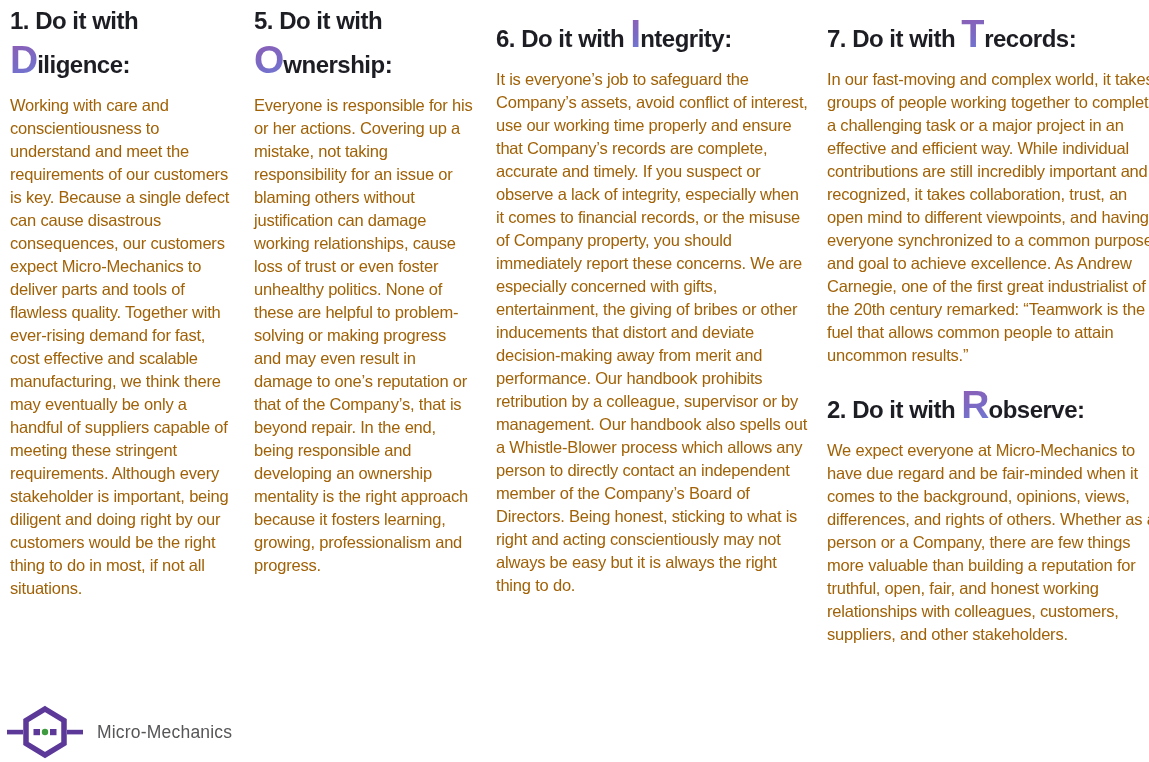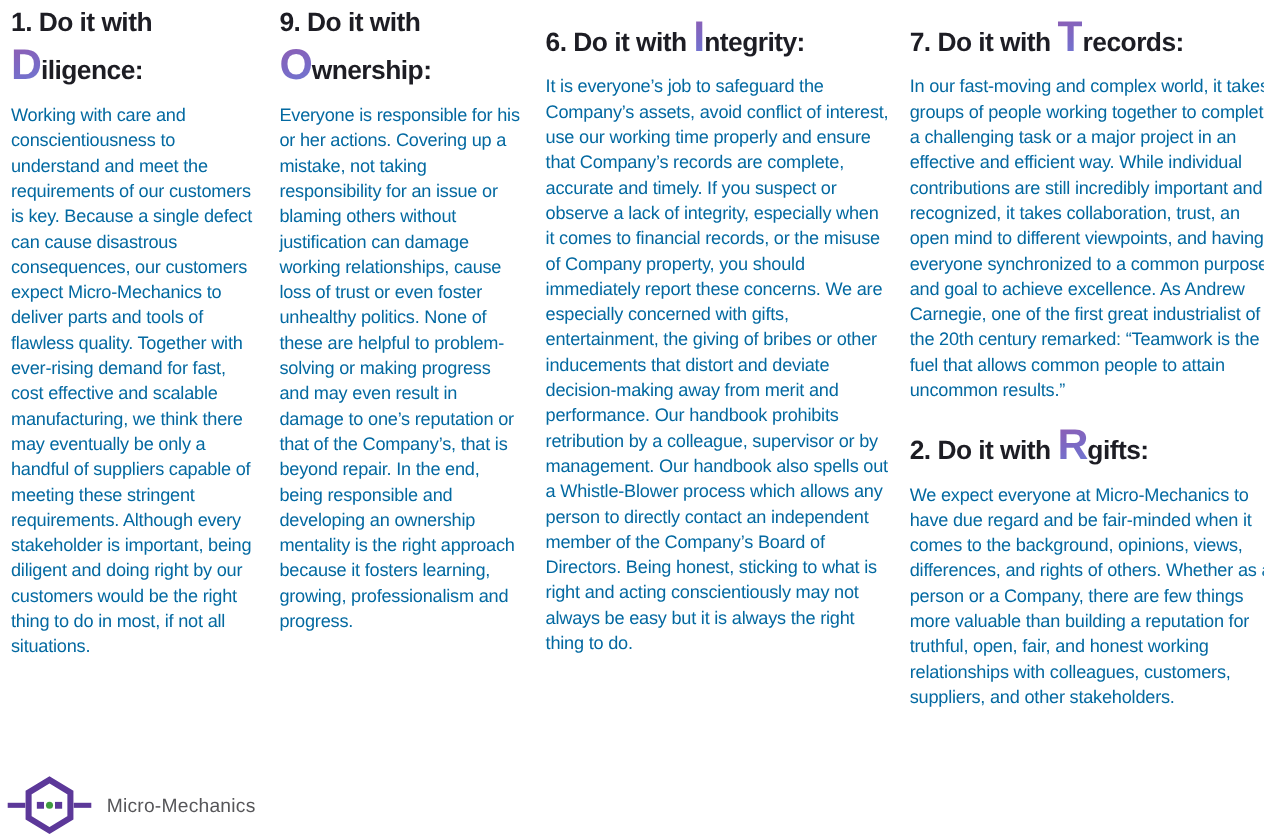--- a/index.html
+++ b/index.html
@@ -40,21 +40,21 @@
       -webkit-background-clip:text;
       background-clip:text;
       color:transparent;
     }
   }
   .body-text {
     font-size:16.5px;
     line-height:23px;
     letter-spacing:-0.2px;
     margin-top:9px;
-    color:#0369a1;
+    color:#a16207;
   }
   .section-gap { margin-top:14px; }
 
   .logo {
     position:absolute;
     left:6px;
     top:704px;
     display:flex;
     align-items:center;
   }
@@ -70,34 +70,34 @@
 <body>
 
 <div class="columns">
 
   <div class="col col1">
     <div class="heading"><span>1. Do it with </span><span class="big-letter">D</span><span>iligence:</span></div>
     <p class="body-text">Working with care and conscientiousness to understand and meet the requirements of our customers is key.  Because a single defect can cause disastrous consequences, our customers expect Micro-Mechanics to deliver parts and tools of flawless quality.  Together with ever-rising demand for fast, cost effective and scalable manufacturing, we think there may eventually be only a handful of suppliers capable of meeting these stringent requirements.  Although every stakeholder is important, being diligent and doing right by our customers would be the right thing to do in most, if not all situations.</p>
   </div>
 
   <div class="col col2">
-    <div class="heading"><span>9. Do it with </span><span class="big-letter">O</span><span>wnership:</span></div>
+    <div class="heading"><span>5. Do it with </span><span class="big-letter">O</span><span>wnership:</span></div>
     <p class="body-text">Everyone is responsible for his or her actions.  Covering up a mistake, not taking responsibility for an issue or blaming others without justification can damage working relationships, cause loss of trust or even foster unhealthy politics.  None of these are helpful to problem-solving or making progress and may even result in damage to one’s reputation or that of the Company’s, that is beyond repair.  In the end, being responsible and developing an ownership mentality is the right approach because it fosters learning, growing, professionalism and progress.</p>
   </div>
 
   <div class="col col3">
     <div class="heading"><span>6. Do it with </span><span class="big-letter">I</span><span>ntegrity:</span></div>
     <p class="body-text">It is everyone’s job to safeguard the Company’s assets, avoid conflict of interest, use our working time properly and ensure that Company’s records are complete, accurate and timely.  If you suspect or observe a lack of integrity, especially when it comes to financial records, or the misuse of Company property, you should immediately report these concerns.  We are especially concerned with gifts, entertainment, the giving of bribes or other inducements that distort and deviate decision-making away from merit and performance. Our handbook prohibits retribution by a colleague, supervisor or by management.  Our handbook also spells out a Whistle-Blower process which allows any person to directly contact an independent member of the Company’s Board of Directors. Being honest, sticking to what is right and acting conscientiously may not always be easy but it is always the right thing to do.</p>
   </div>
 
   <div class="col col4">
     <div class="heading"><span>7. Do it with </span><span class="big-letter">T</span><span>records:</span></div>
     <p class="body-text">In our fast-moving and complex world, it takes groups of people working together to complete a challenging task or a major project in an effective and efficient way.  While individual contributions are still incredibly important and recognized, it takes collaboration, trust, an open mind to different viewpoints, and having everyone synchronized to a common purpose and goal to achieve excellence. As Andrew Carnegie, one of the first great industrialist of the 20th century remarked: “Teamwork is the fuel that allows common people to attain uncommon results.”</p>
 
-    <div class="heading section-gap"><span>2. Do it with </span><span class="big-letter">R</span><span>gifts:</span></div>
+    <div class="heading section-gap"><span>2. Do it with </span><span class="big-letter">R</span><span>observe:</span></div>
     <p class="body-text">We expect everyone at Micro-Mechanics to have due regard and be fair-minded when it comes to the background, opinions, views, differences, and rights of others.  Whether as a person or a Company, there are few things more valuable than building a reputation for truthful, open, fair, and honest working relationships with colleagues, customers, suppliers, and other stakeholders.</p>
   </div>
 
 </div>
 
 <div class="logo">
   <svg width="78" height="57" viewBox="0 0 78 57">
     <polygon points="39,5 58,16.5 58,39.5 39,51 20,39.5 20,16.5" fill="none" stroke="#5c3899" stroke-width="5.5"></polygon>
     <rect x="1" y="25.8" width="16" height="4.6" fill="#5c3899"></rect>
     <rect x="27.5" y="25" width="6.5" height="6.2" fill="#5c3899"></rect>

